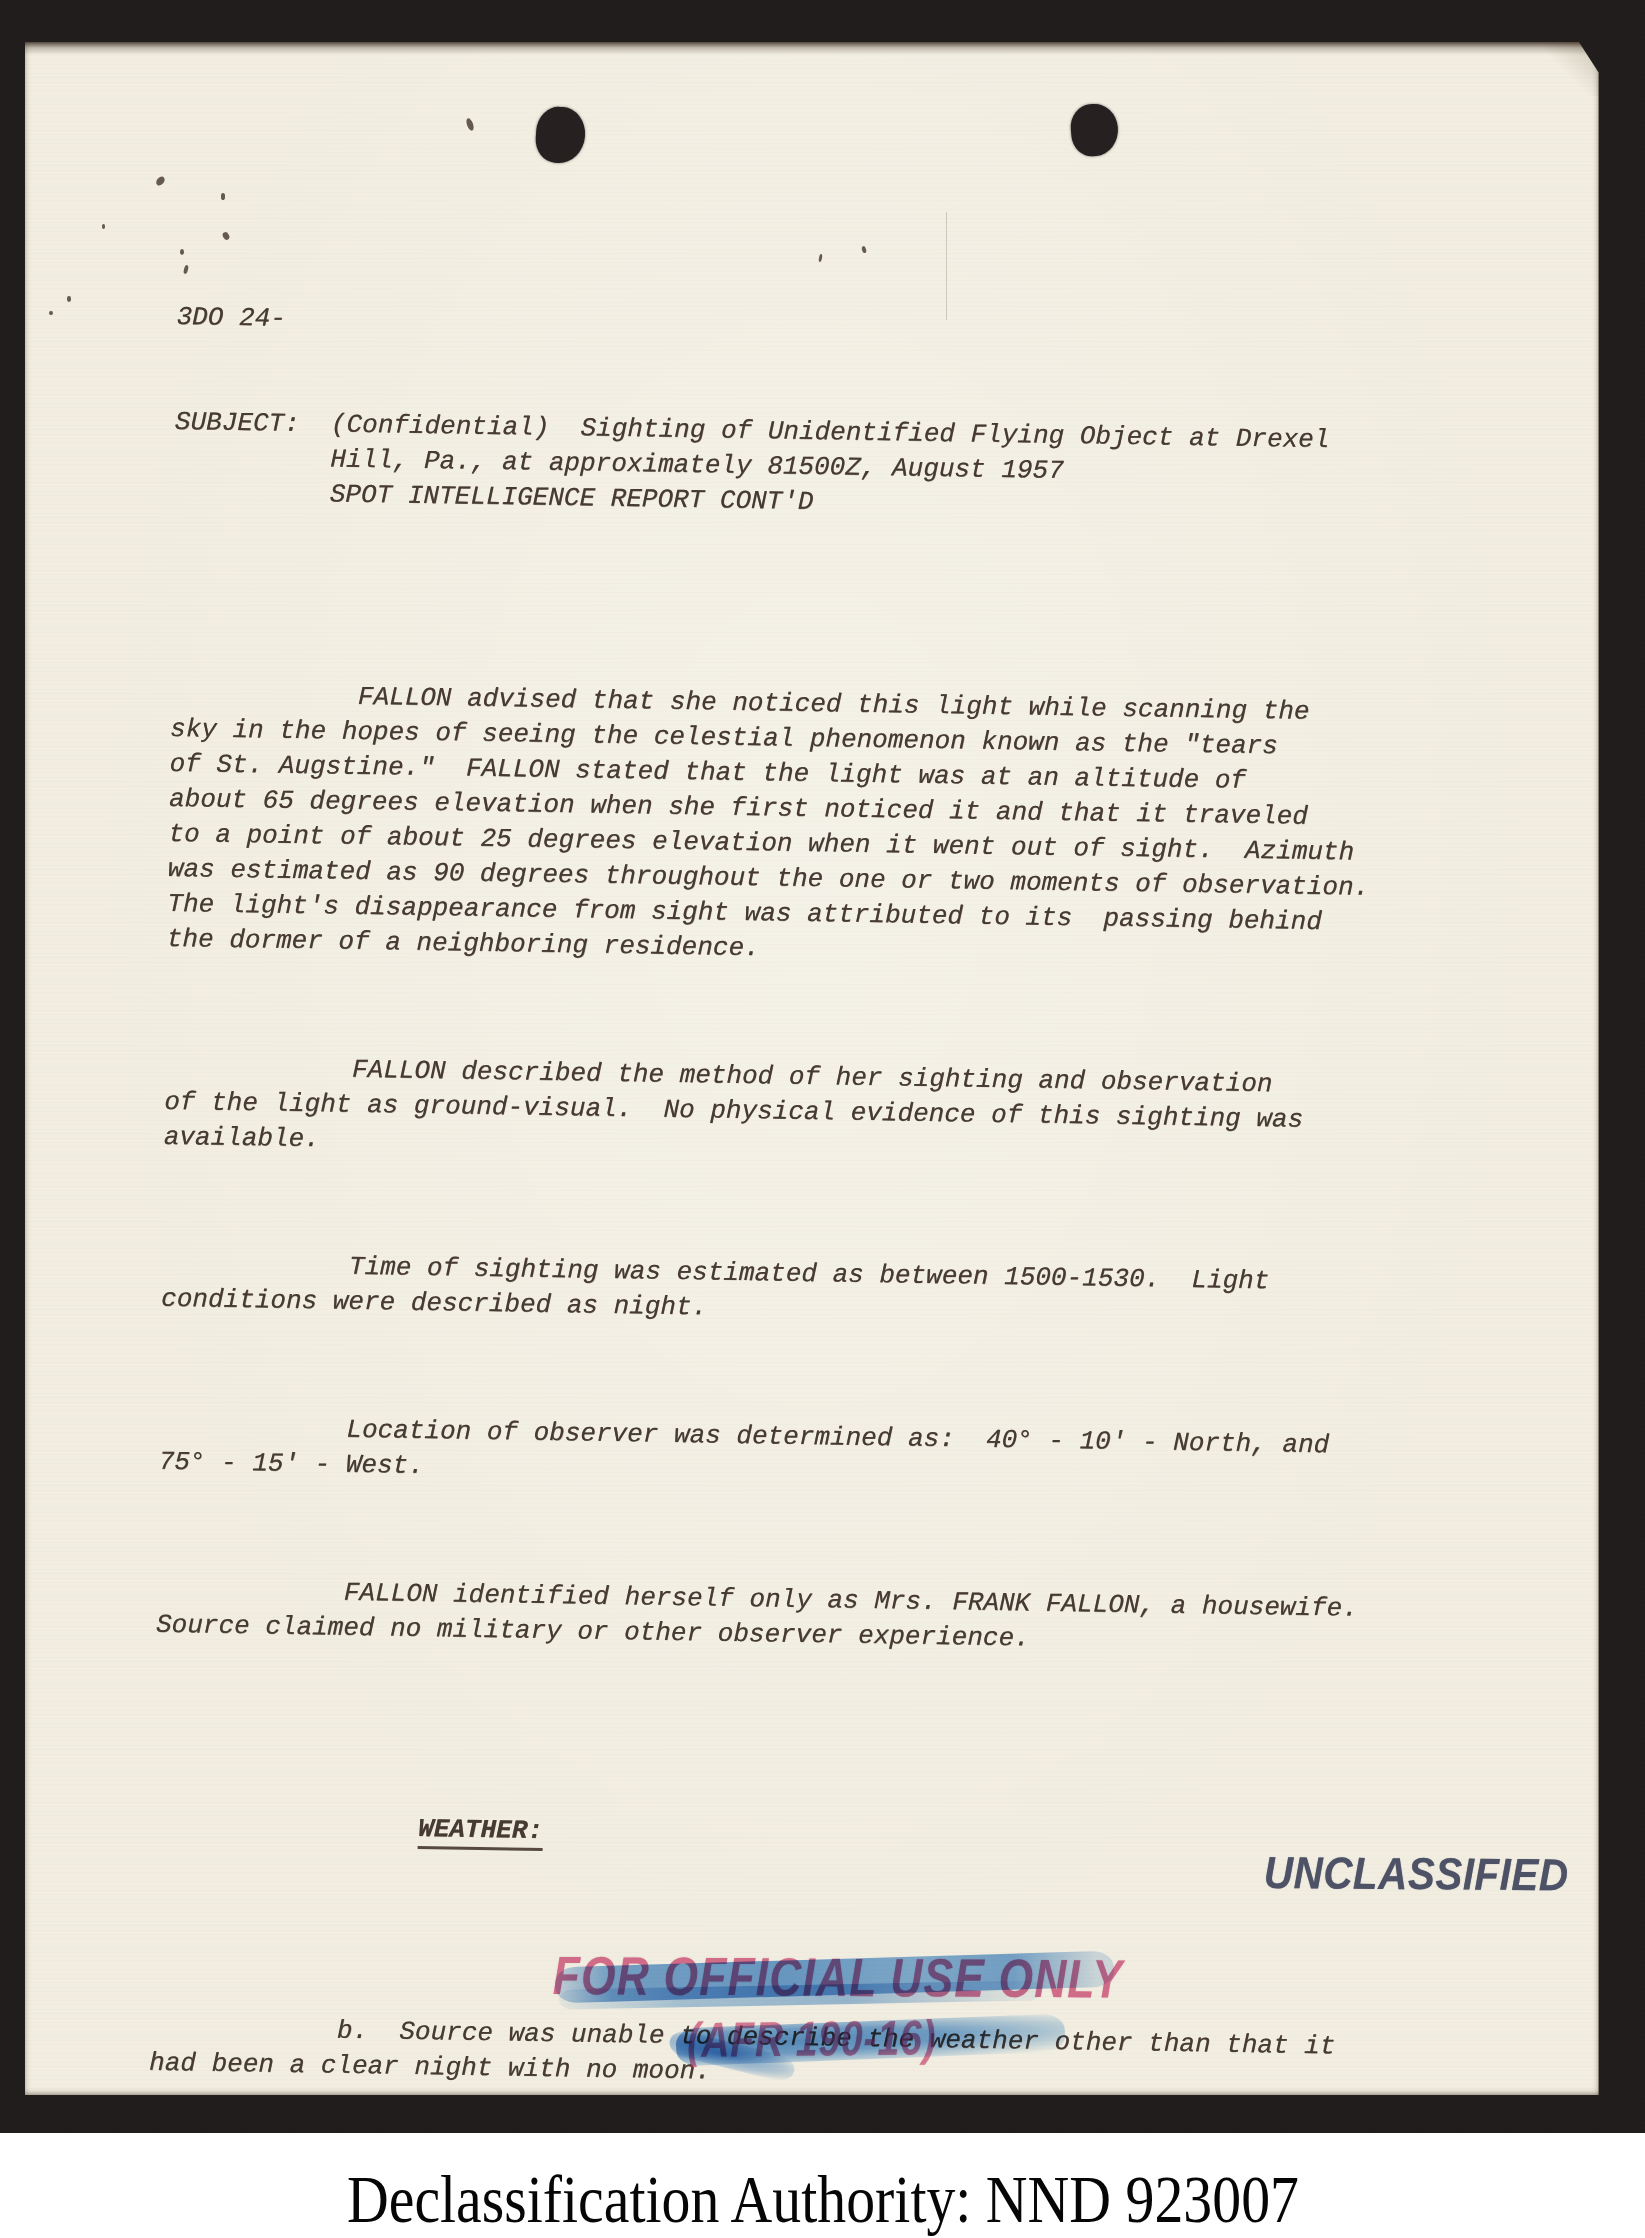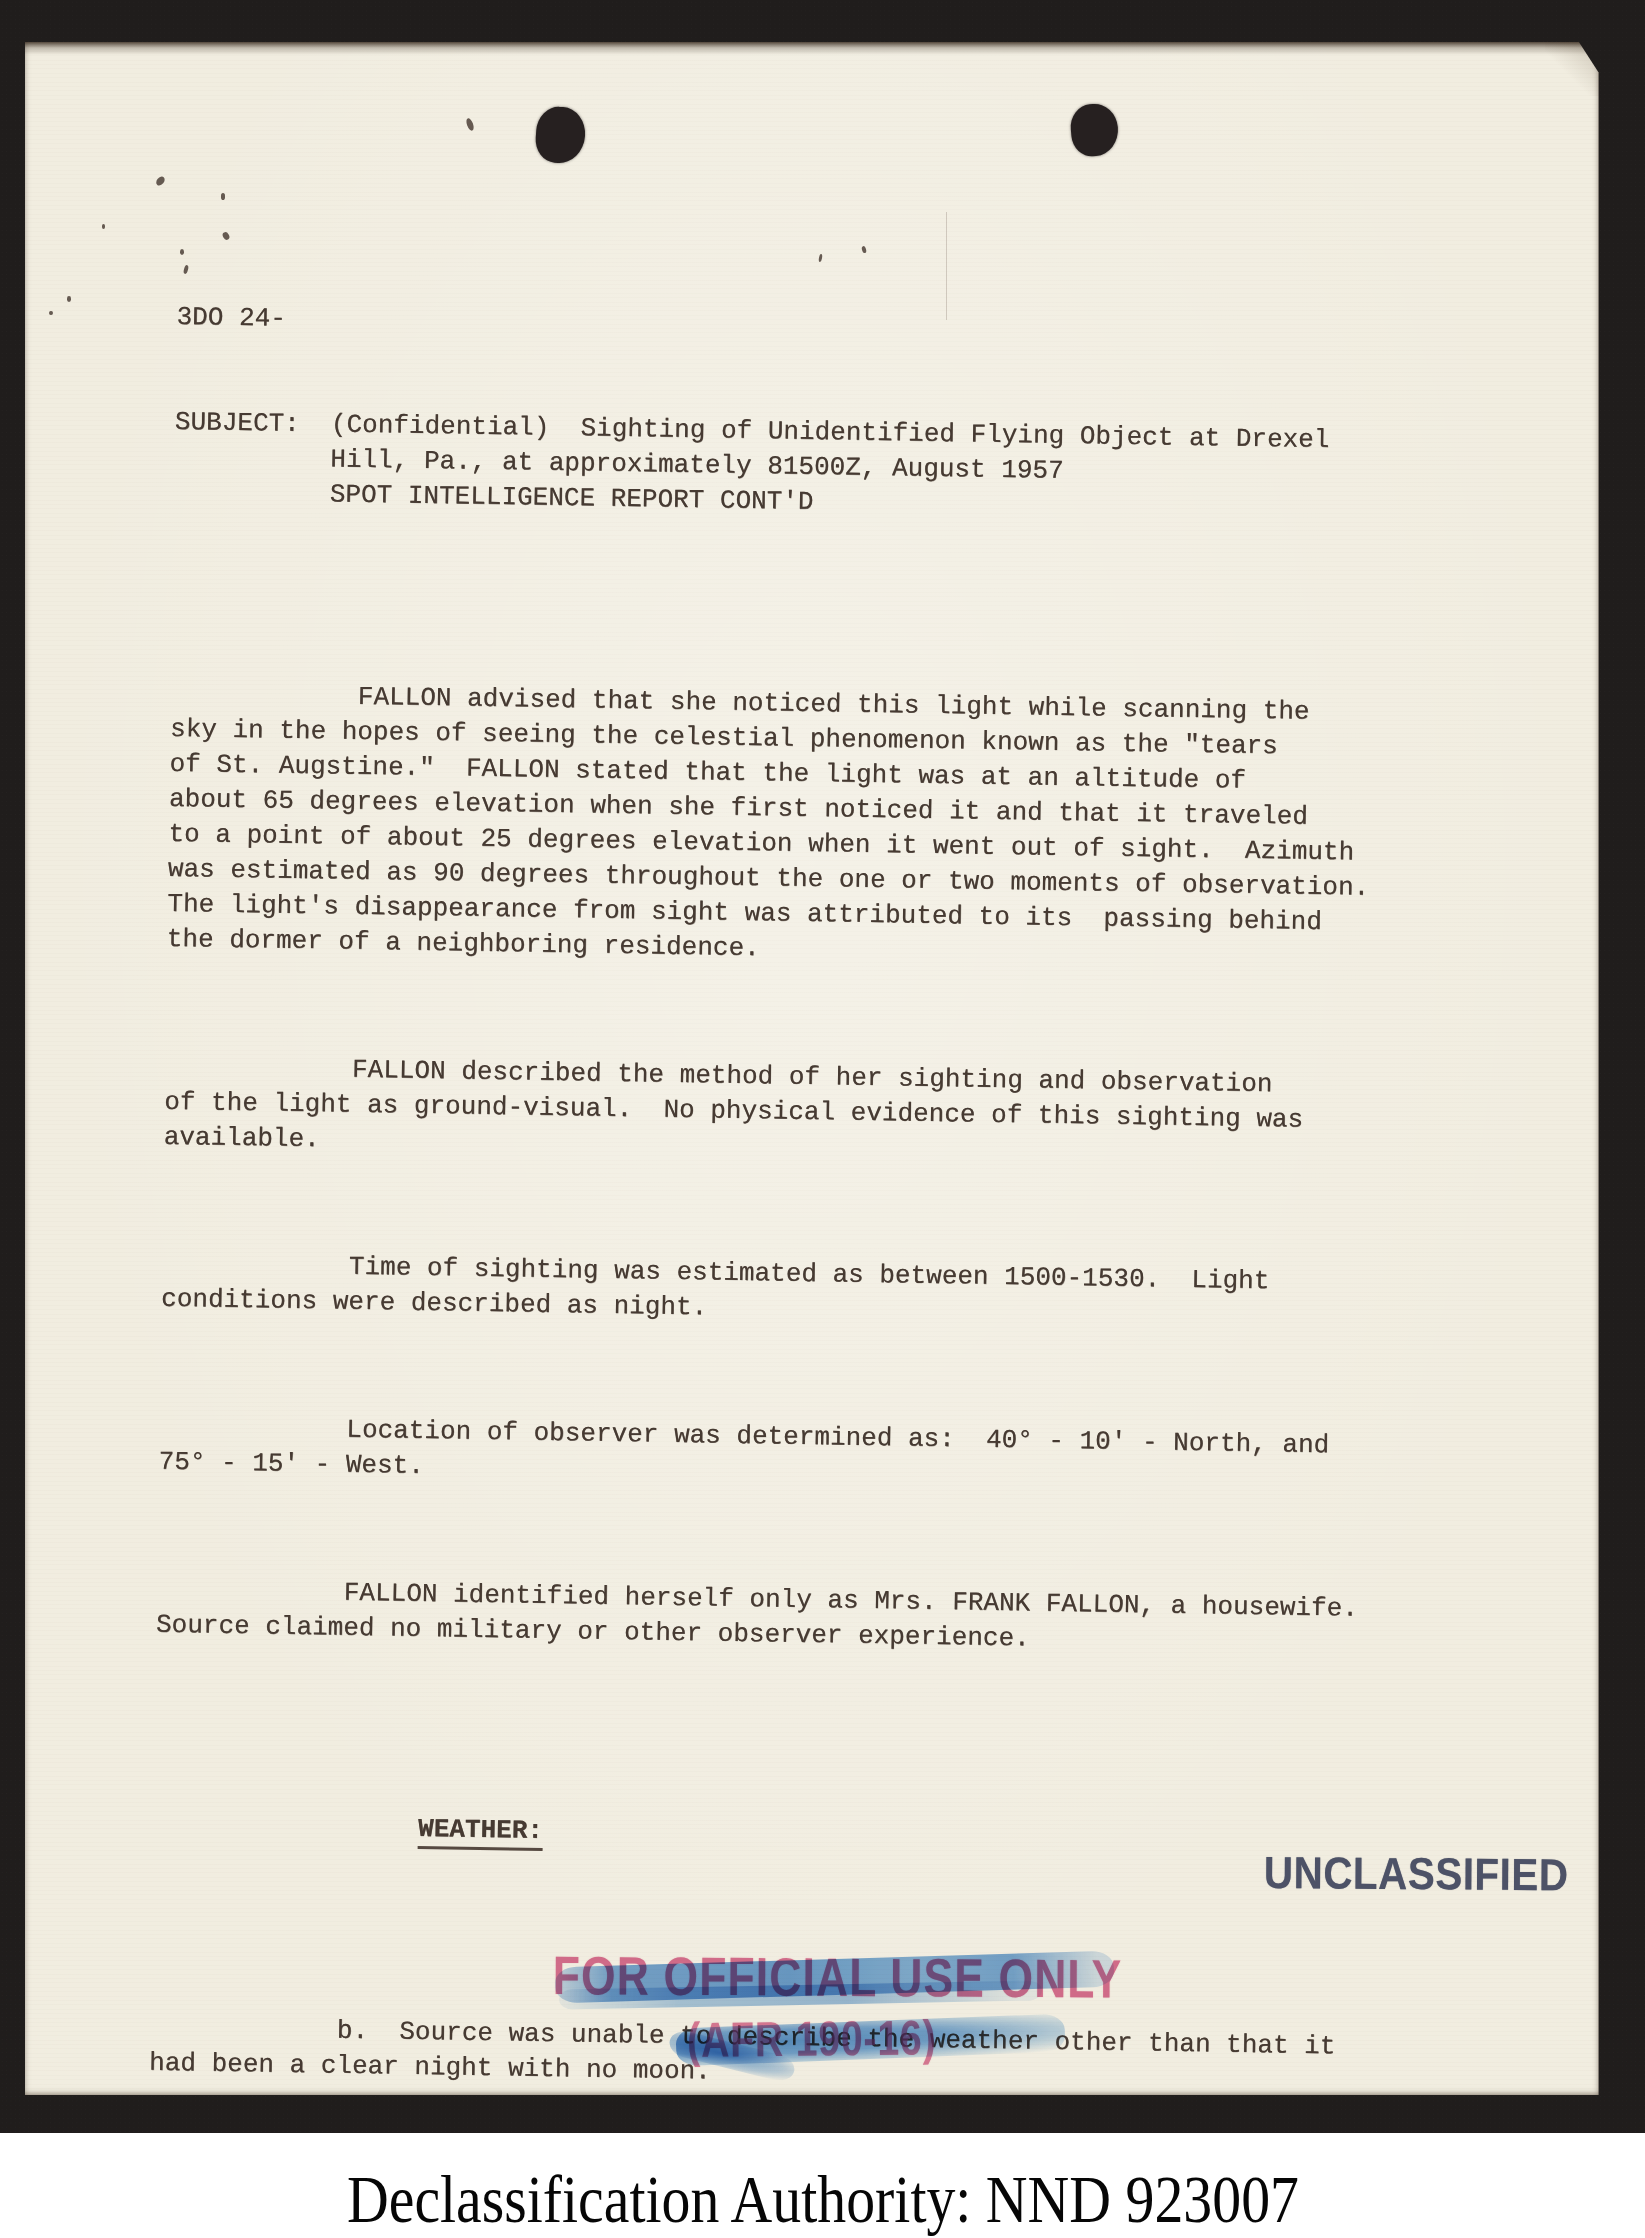--- a/index.html
+++ b/index.html
@@ -16,21 +16,21 @@
   
   .paper { position:absolute; left:24.6px; top:42px; width:1574px; height:2053px;
            background:
              radial-gradient(ellipse at 50% 40%, rgba(255,255,255,0.25), transparent 70%),
              repeating-linear-gradient(180deg, rgba(120,100,80,0.022) 0 1px, transparent 1px 4.4px),
              #f1ede0;
            clip-path: polygon(0 0, calc(100% - 19.7px) 0, 100% 30.5px, 100% 100%, 0 100%);
            box-shadow: inset 0 -4.4px 6.9px -3.9px rgba(55,38,24,.55),
                        inset -3.4px 0 5.9px -3.4px rgba(55,38,24,.45),
                        inset 3.9px 0 6.9px -4.4px rgba(55,38,24,.35);
-           overflow:hidden; }
+           overflow:hidden;font-style:italic; }
   .paper::before { content:""; position:absolute; left:0; top:0; right:0; height:12.8px;
            background: linear-gradient(180deg, rgba(46,32,20,.78) 0%, rgba(46,32,20,.25) 45%, rgba(46,32,20,0) 100%); }
   .fold-shade { position:absolute; right:0; top:0; width:54px; height:54px;
            background: linear-gradient(225deg, rgba(70,50,30,.22), rgba(70,50,30,.05) 45%, transparent 60%); }
 
   
   .hole { position:absolute; background:#262020; border-radius:48% 52% 55% 45%;
           box-shadow:0 0 2.5px rgba(38,32,32,.65); }
   .speck { position:absolute; background:#42342d; border-radius:50%; opacity:.8; }
   .scan-line { position:absolute; width:1px; background:rgba(120,100,88,.28); }

